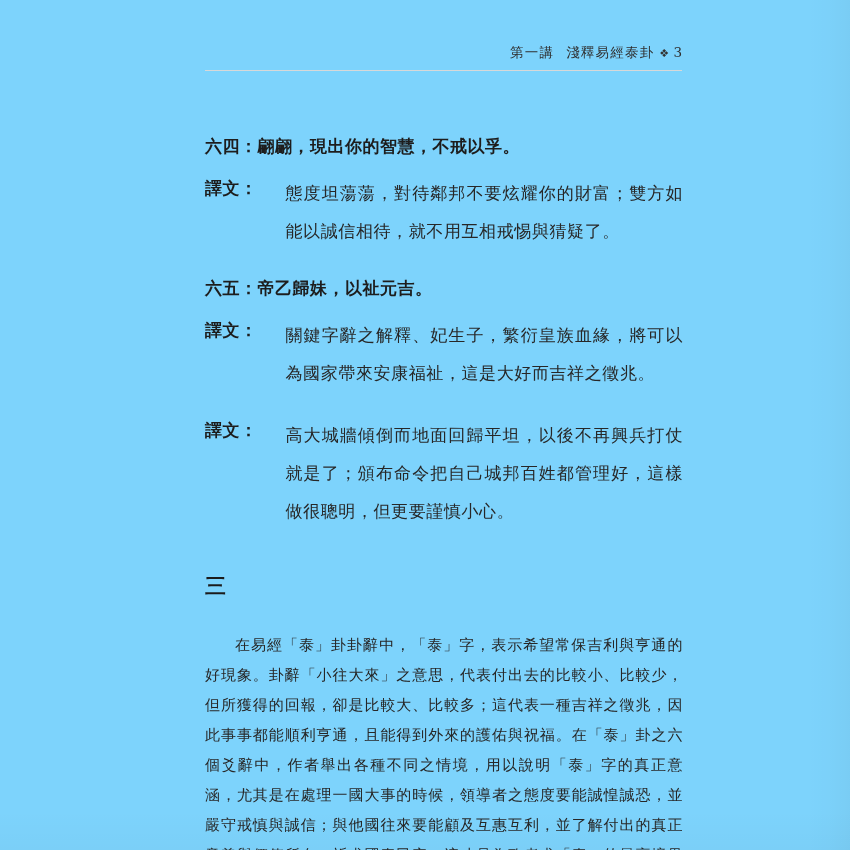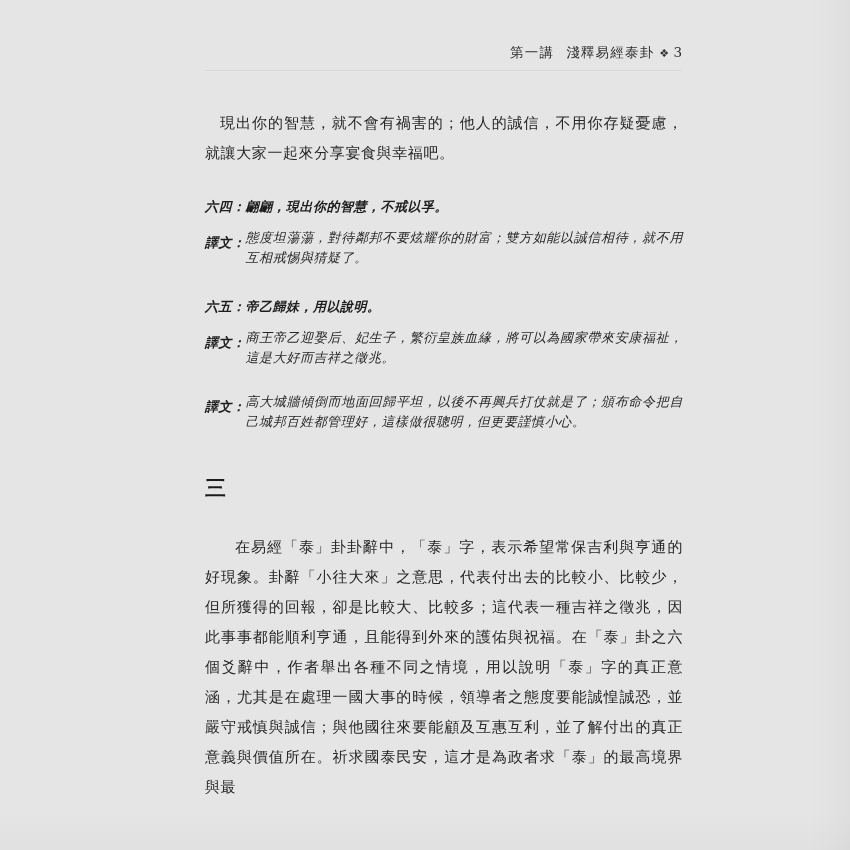--- a/index.html
+++ b/index.html
@@ -12,21 +12,21 @@
     height: 850px;
     overflow: hidden;
     font-family: "DejaVu Serif", "Liberation Serif", serif;
     color: #2b2b2b;
   }
 
   #page {
     position: relative;
     width: 850px;
     height: 850px;
-    background: #e5e5e5;
+    background: #7dd3fc;
     box-sizing: border-box;
   }
 
   
   .page-edge-shade {
     position: absolute;
     top: 0;
     right: 0;
     width: 44px;
     height: 850px;
@@ -93,48 +93,47 @@
   }
   .para.indent2 { text-indent: 2em; }
   
   .para.cont { text-indent: 1em; }
 
   
   .entry { margin-top: 24px; }
   .entry-line {
     display: flex;
     align-items: flex-start;
-    font-size: 13px;
+    font-size: 17px;
     line-height: 29px;
     letter-spacing: 0.6px;
-    font-style: italic;
   }
   .entry-label {
     flex: 0 0 auto;
     font-family: "DejaVu Sans", "Liberation Sans", sans-serif;
     font-weight: bold;
     color: #1d1d1d;
     white-space: nowrap;
     letter-spacing: 0.5px;
   }
   .entry-text {
     flex: 1 1 auto;
     text-align: justify;
     text-justify: inter-ideograph;
   }
   .entry-text.classic {
     font-family: "DejaVu Sans", "Liberation Sans", sans-serif;
     font-weight: bold;
     color: #1d1d1d;
     letter-spacing: 0.5px;
   }
-  .entry-row-trans { margin-top: 7px; }
+  .entry-row-trans { margin-top: 13px; gap: 28px; }
   .entry-text.trans {
     color: #272727;
-    line-height: 20px;
+    line-height: 38px;
   }
 
   
   .section-head {
     display: flex;
     align-items: baseline;
     margin-top: 42px;
     font-family: "DejaVu Sans", "Liberation Sans", sans-serif;
     font-weight: bold;
     font-size: 21px;
@@ -153,41 +152,40 @@
   <div class="page-edge-shade"></div>
   <div class="page-edge-shade-bottom"></div>
 
   <div class="runhead">
     <span class="rh-chapter">第一講</span><span class="rh-title">淺釋易經泰卦</span><span class="rh-orn">❖</span><span class="rh-page">3</span>
   </div>
   <div class="runhead-rule"></div>
 
   <div class="content">
 
-    <p class="para cont">現出你的智慧，就不會有禍害的；他人的誠信，不用你存疑憂慮，就讓大家一起來分享宴食與幸福吧。</p>
 
     <div class="entry">
       <div class="entry-line">
         <span class="entry-label">六四：</span>
         <span class="entry-text classic">翩翩，現出你的智慧，不戒以孚。</span>
       </div>
       <div class="entry-line entry-row-trans">
         <span class="entry-label">譯文：</span>
         <span class="entry-text trans">態度坦蕩蕩，對待鄰邦不要炫耀你的財富；雙方如能以誠信相待，就不用互相戒惕與猜疑了。</span>
       </div>
     </div>
 
     <div class="entry">
       <div class="entry-line">
         <span class="entry-label">六五：</span>
-        <span class="entry-text classic">帝乙歸妹，用以說明。</span>
+        <span class="entry-text classic">帝乙歸妹，以祉元吉。</span>
       </div>
       <div class="entry-line entry-row-trans">
         <span class="entry-label">譯文：</span>
-        <span class="entry-text trans">商王帝乙迎娶后、妃生子，繁衍皇族血緣，將可以為國家帶來安康福祉，這是大好而吉祥之徵兆。</span>
+        <span class="entry-text trans">關鍵字辭之解釋、妃生子，繁衍皇族血緣，將可以為國家帶來安康福祉，這是大好而吉祥之徵兆。</span>
       </div>
     </div>
 
     <div class="entry">
       <div class="entry-line entry-row-trans">
         <span class="entry-label">譯文：</span>
         <span class="entry-text trans">高大城牆傾倒而地面回歸平坦，以後不再興兵打仗就是了；頒布命令把自己城邦百姓都管理好，這樣做很聰明，但更要謹慎小心。</span>
       </div>
     </div>
 

